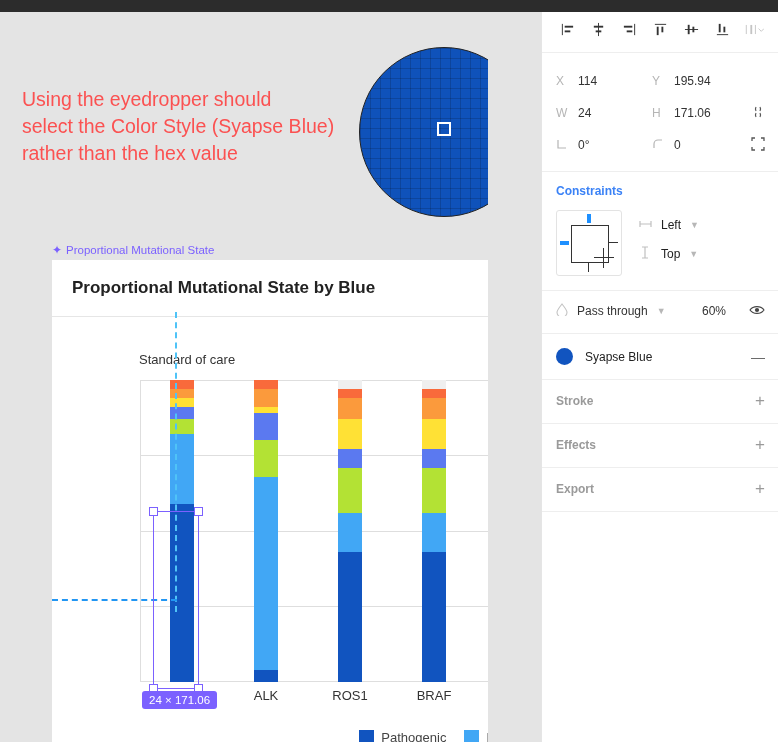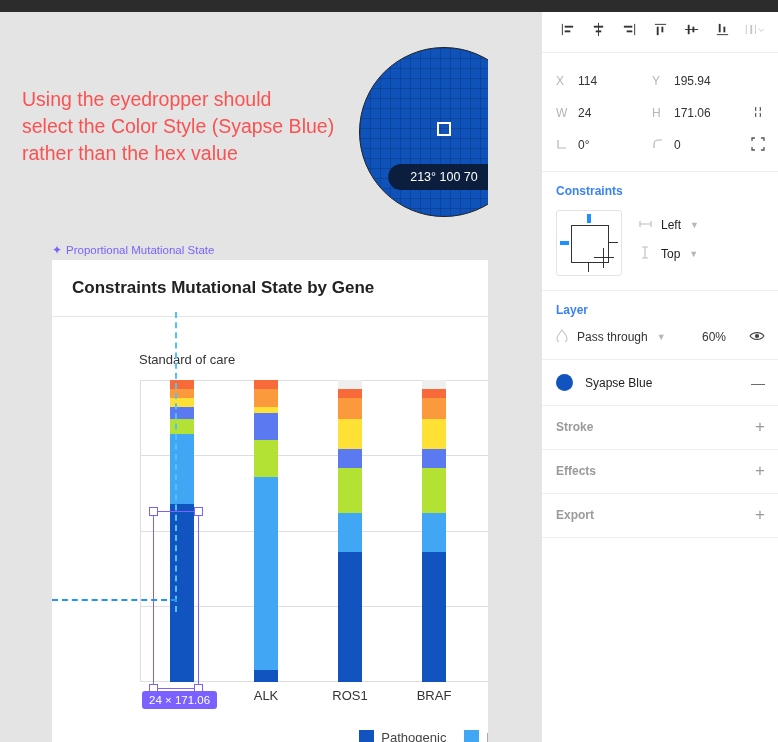--- a/index.html
+++ b/index.html
@@ -260,30 +260,29 @@
 
   <div class="canvas">
 
     <div class="annotation">Using the eyedropper should
 select the Color Style (Syapse Blue)
 rather than the hex value</div>
 
     <div class="magnifier">
       <div class="grid"></div>
       <div class="pixel"></div>
-      <div class="readout">213° 100 70</div>
     </div>
 
     <div class="layer-label">
       <span class="diamond-icon">✦</span>
       <span>Proportional Mutational State</span>
     </div>
 
     <div class="card">
-      <div class="card-title">Constraints Mutational State by Gene</div>
+      <div class="card-title">Proportional Mutational State by Blue</div>
       <div class="card-divider"></div>
       <div class="soc-label">Standard of care</div>
 
       <div class="plot" id="plot">
         <div class="plot-frame-left"></div>
       <div class="gridline" style="top: 0px;"></div>
           <div class="gridline" style="top: 75px;"></div>
           <div class="gridline" style="top: 151px;"></div>
           <div class="gridline" style="top: 226px;"></div>
           <div class="gridline" style="top: 301px;"></div>
@@ -505,21 +504,20 @@
                 </svg>
             </span>
             <span>Top</span>
             <span class="caret">▼</span>
           </div>
         </div>
       </div>
     </div>
 
     <div class="sect">
-      <div class="sect-title">Layer</div>
       <div class="layer-row">
         <span class="blend-icon">
           <svg width="12" height="13" viewBox="0 0 12 13">
               <path d="M6 1 C2 6 1 8 1 9.3 A5 5 0 0 0 11 9.3 C11 8 10 6 6 1 Z" stroke="#c3c3c3" fill="none" stroke-width="1.1"></path>
             </svg>
         </span>
         <span>Pass through</span>
         <span class="caret">▼</span>
         <span class="layer-opacity">60%</span>
         <span class="eye-icon">

